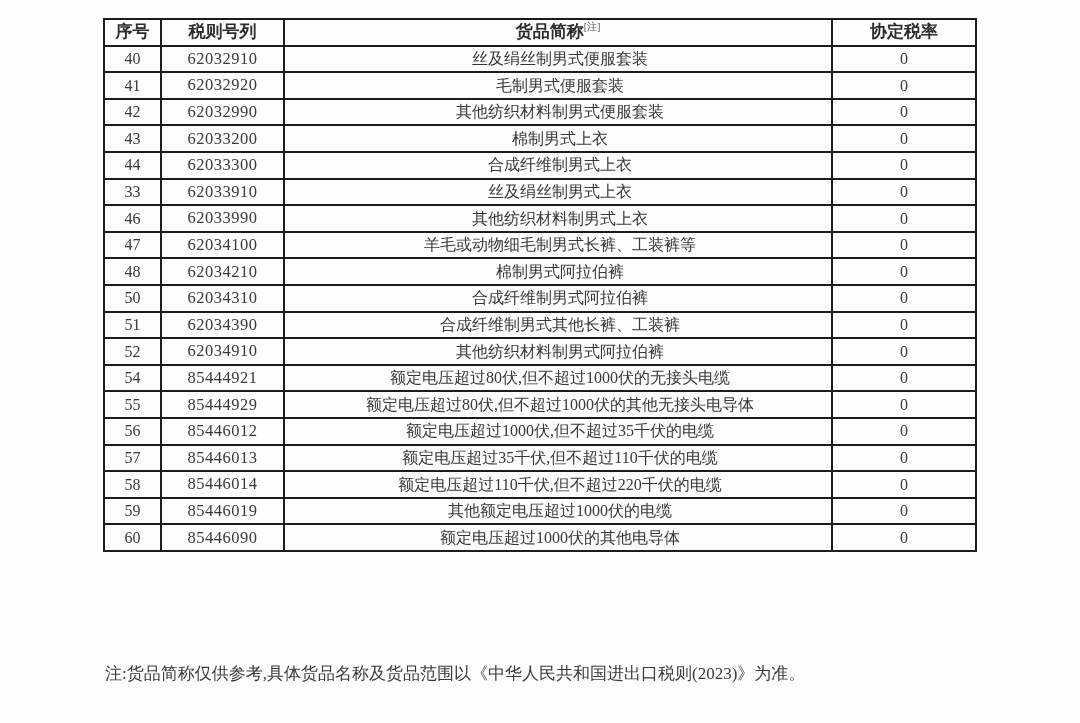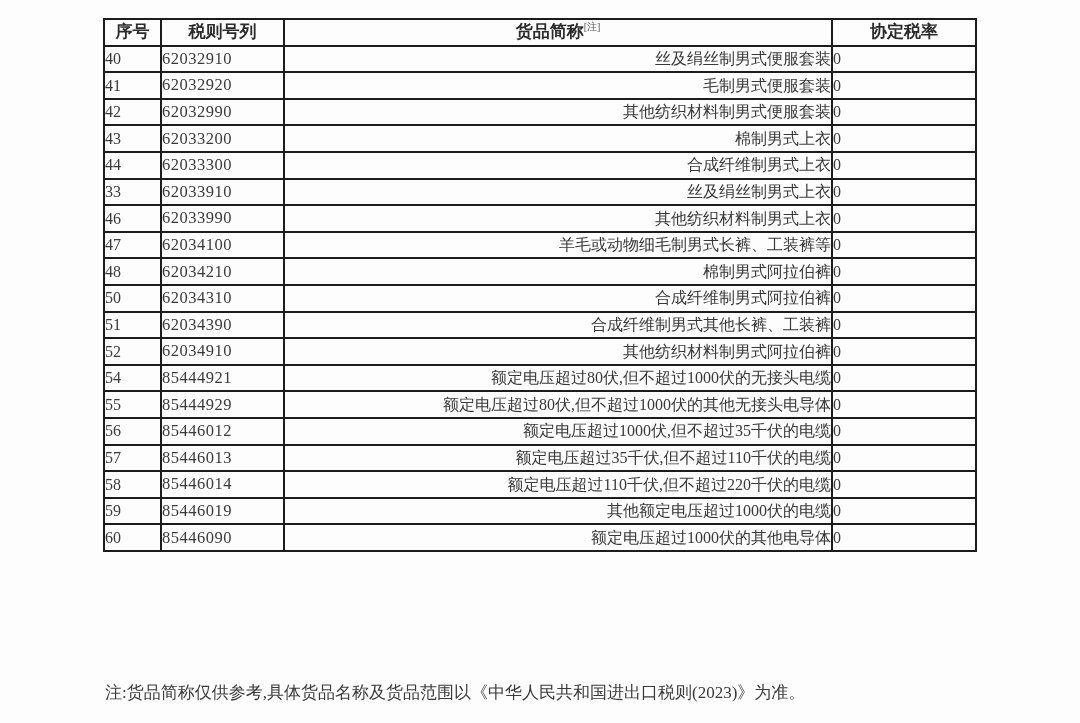--- a/index.html
+++ b/index.html
@@ -26,46 +26,48 @@
     white-space: nowrap;
     overflow: hidden;
   }
   table.tariff th {
     font-size: 17px;
     font-weight: bold;
     text-align: center;
     color: #2b2b2b;
   }
   td.c-no, td.c-rate {
+    text-align: center;
     font-size: 16px;
     color: #3a3a3a;
     margin-top: 18px;
   }
   td.c-code {
+    text-align: center;
     font-size: 16.5px;
     color: #3a3a3a;
     letter-spacing: 0.5px;
     font-family: Liberation Serif, serif;
   }
   td.c-name {
-    text-align: right;
+    text-align: center;
     padding-left: 4px;
     font-size: 16px;
     color: #383838;
   }
   th sup {
     font-size: 10px;
     font-weight: normal;
     color: #555;
     vertical-align: super;
     line-height: 0;
   }
   .footnote {
     position: absolute;
-    left: 105px; top: 681px;
+    left: 105px; top: 662px;
     font-size: 17px;
     color: #3a3a3a;
     white-space: nowrap;
   }
 </style>
 </head>
 <body>
 
 <div class="page">
 

